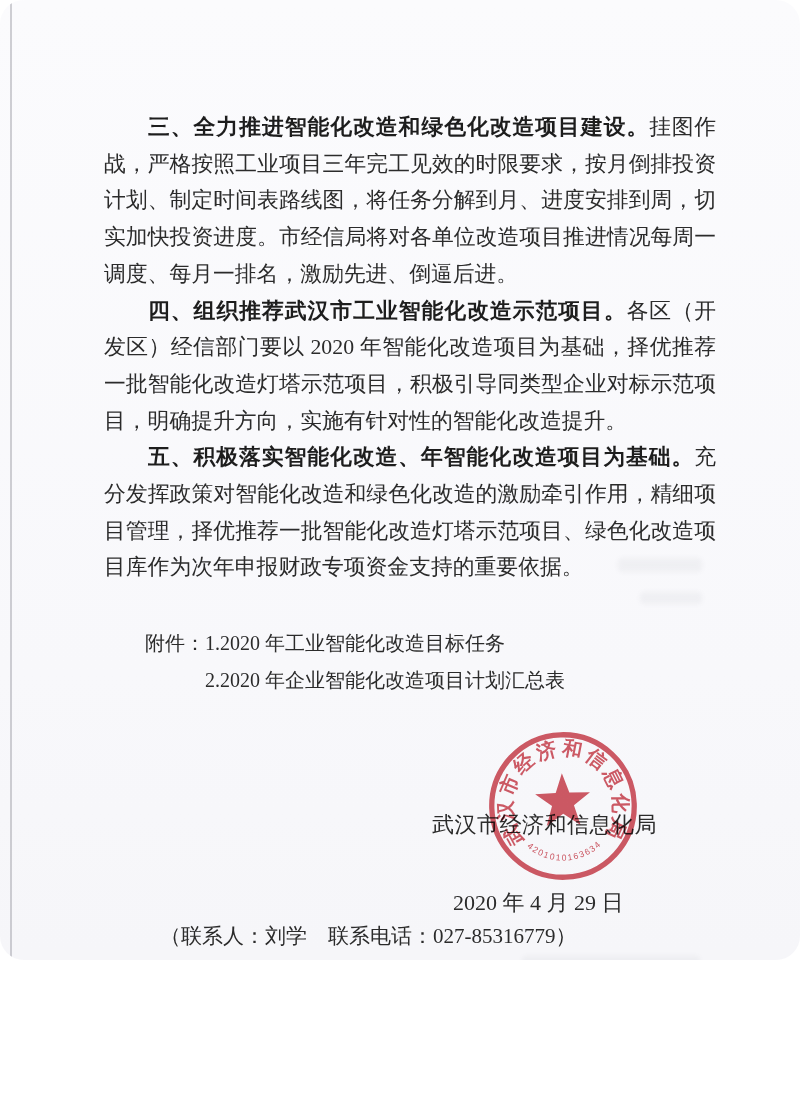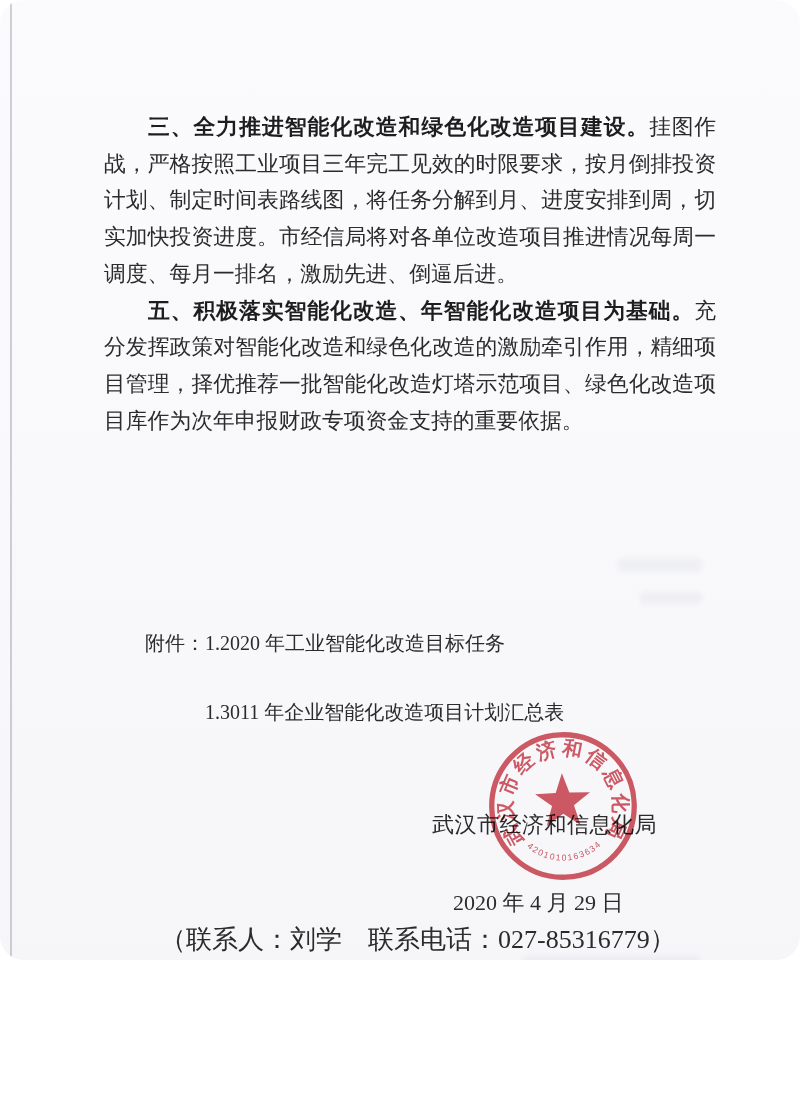--- a/index.html
+++ b/index.html
@@ -73,37 +73,37 @@
   .attachments {
     position: absolute;
     left: 145px; top: 625px;
     display: flex;
     font-size: 20px;
     line-height: 37px;
     color: #2b2b2b;
     white-space: nowrap;
   }
   .att-label { flex: 0 0 auto; }
-  .att-items { display: flex; flex-direction: column; gap: 32px; }
+  .att-items { display: flex; flex-direction: column; }
 
   
   .sig-org {
     position: absolute; left: 432px; top: 810px;
     font-size: 22px; letter-spacing: 0.5px; color: #2b2b2b;
     white-space: nowrap;
   }
   .sig-date {
     position: absolute; left: 453px; top: 848px;
     font-size: 22px; color: #2b2b2b;
     white-space: nowrap;
     margin-top: 40px;
   }
   .contact-line {
     position: absolute; left: 160px; top: 922px;
-    font-size: 26px; color: #2b2b2b;
+    font-size: 21px; color: #2b2b2b;
     white-space: nowrap;
   }
 
   
   .seal {
     position: absolute; left: 486px; top: 729px;
     width: 154px; height: 154px;
     mix-blend-mode: multiply;
     opacity: 0.88;
     transform: rotate(-2deg);
@@ -118,28 +118,29 @@
   <div class="edge-left-line"></div>
   <div class="page-bottom-strip"></div>
   <div class="fold-line"></div>
   <div class="bleed b1"></div>
   <div class="bleed b2"></div>
   <div class="bleed b3"></div>
   <div class="bleed b4"></div>
 
   <section class="body-text">
     <p><span class="para-heading">三、全力推进智能化改造和绿色化改造项目建设。</span><span>挂图作战，严格按照工业项目三年完工见效的时限要求，按月倒排投资计划、制定时间表路线图，将任务分解到月、进度安排到周，切实加快投资进度。市经信局将对各单位改造项目推进情况每周一调度、每月一排名，激励先进、倒逼后进。</span></p>
+    <p><span class="para-heading">四、组织推荐武汉市工业智能化改造示范项目。</span><span>各区（开发区）经信部门要以 2020 年智能化改造项目为基础，择优推荐一批智能化改造灯塔示范项目，积极引导同类型企业对标示范项目，明确提升方向，实施有针对性的智能化改造提升。</span></p>
     <p><span class="para-heading">五、积极落实智能化改造、年智能化改造项目为基础。</span><span>充分发挥政策对智能化改造和绿色化改造的激励牵引作用，精细项目管理，择优推荐一批智能化改造灯塔示范项目、绿色化改造项目库作为次年申报财政专项资金支持的重要依据。</span></p>
   </section>
 
   <section class="attachments">
     <span class="att-label">附件：</span>
     <div class="att-items">
       <div>1.2020 年工业智能化改造目标任务</div>
-      <div>1.3011 年企业智能化改造项目计划汇总表</div>
+      <div>2.2020 年企业智能化改造项目计划汇总表</div>
     </div>
   </section>
 
   <div class="sig-org">武汉市经济和信息化局</div>
   <div class="sig-date">2020 年 4 月 29 日</div>
 
   <div class="contact-line">（联系人：刘学　联系电话：027-85316779）</div>
 
   <div class="seal">
     <svg viewBox="0 0 160 160" width="154" height="154">

